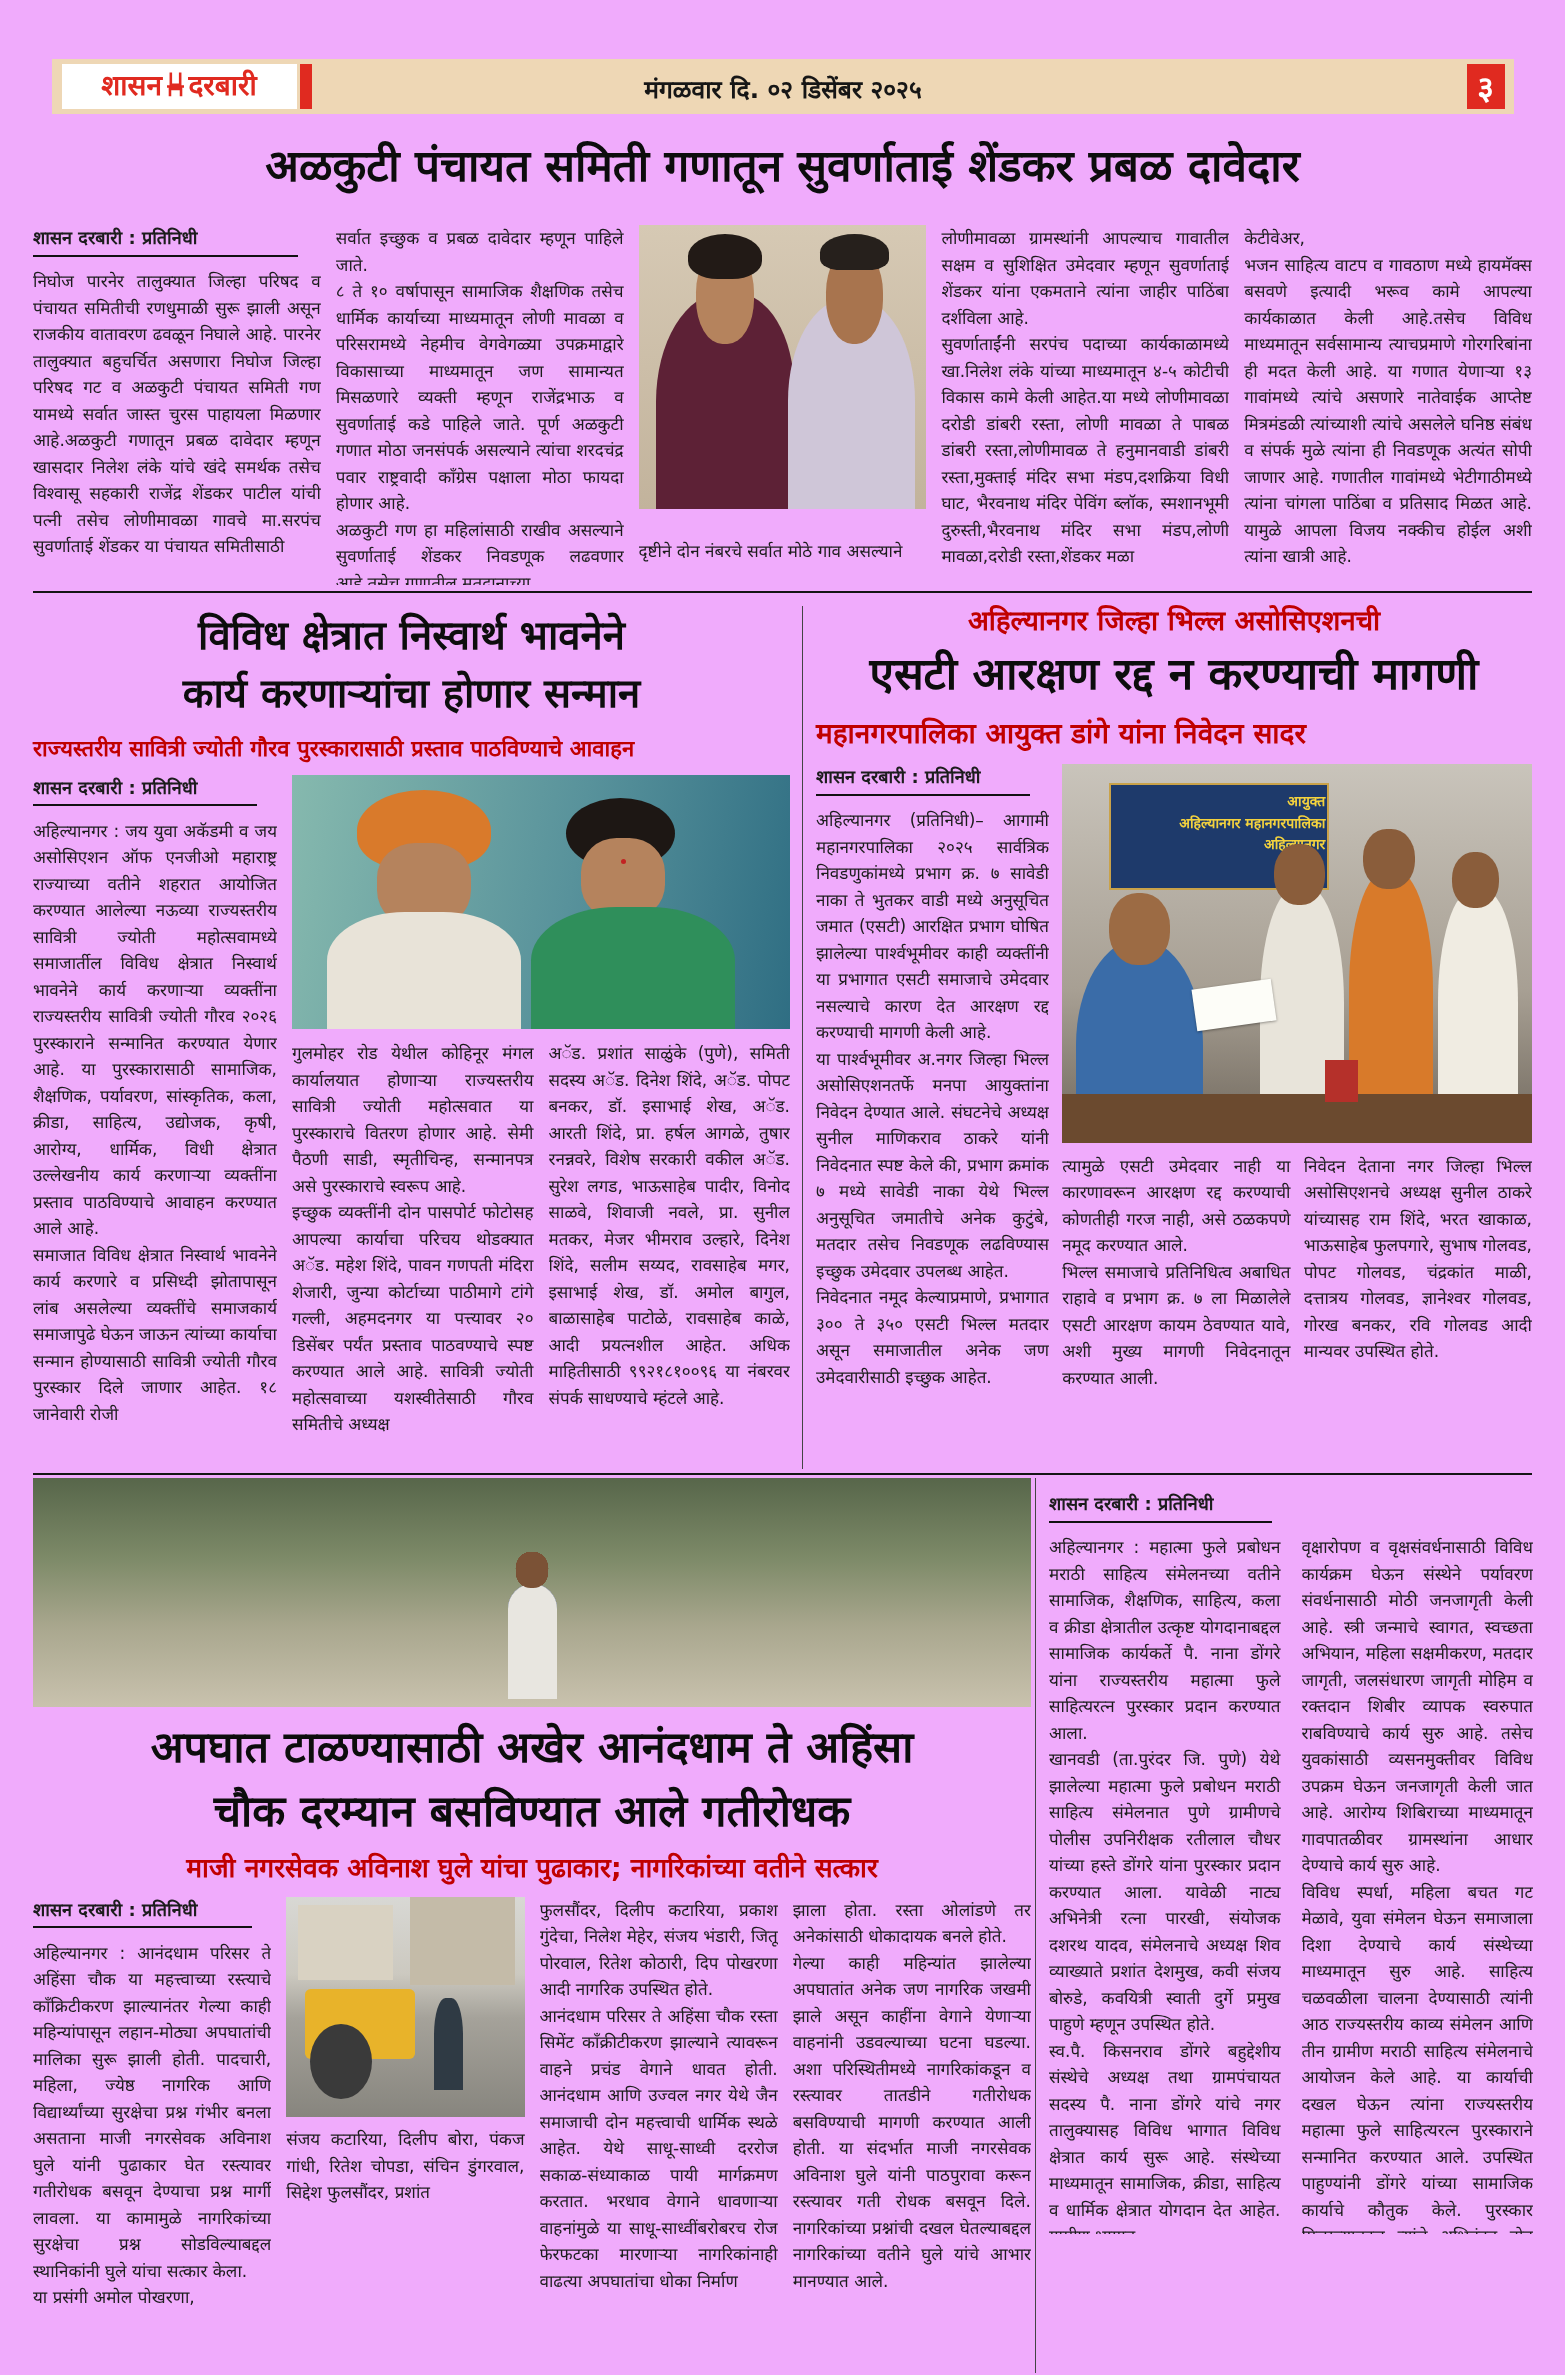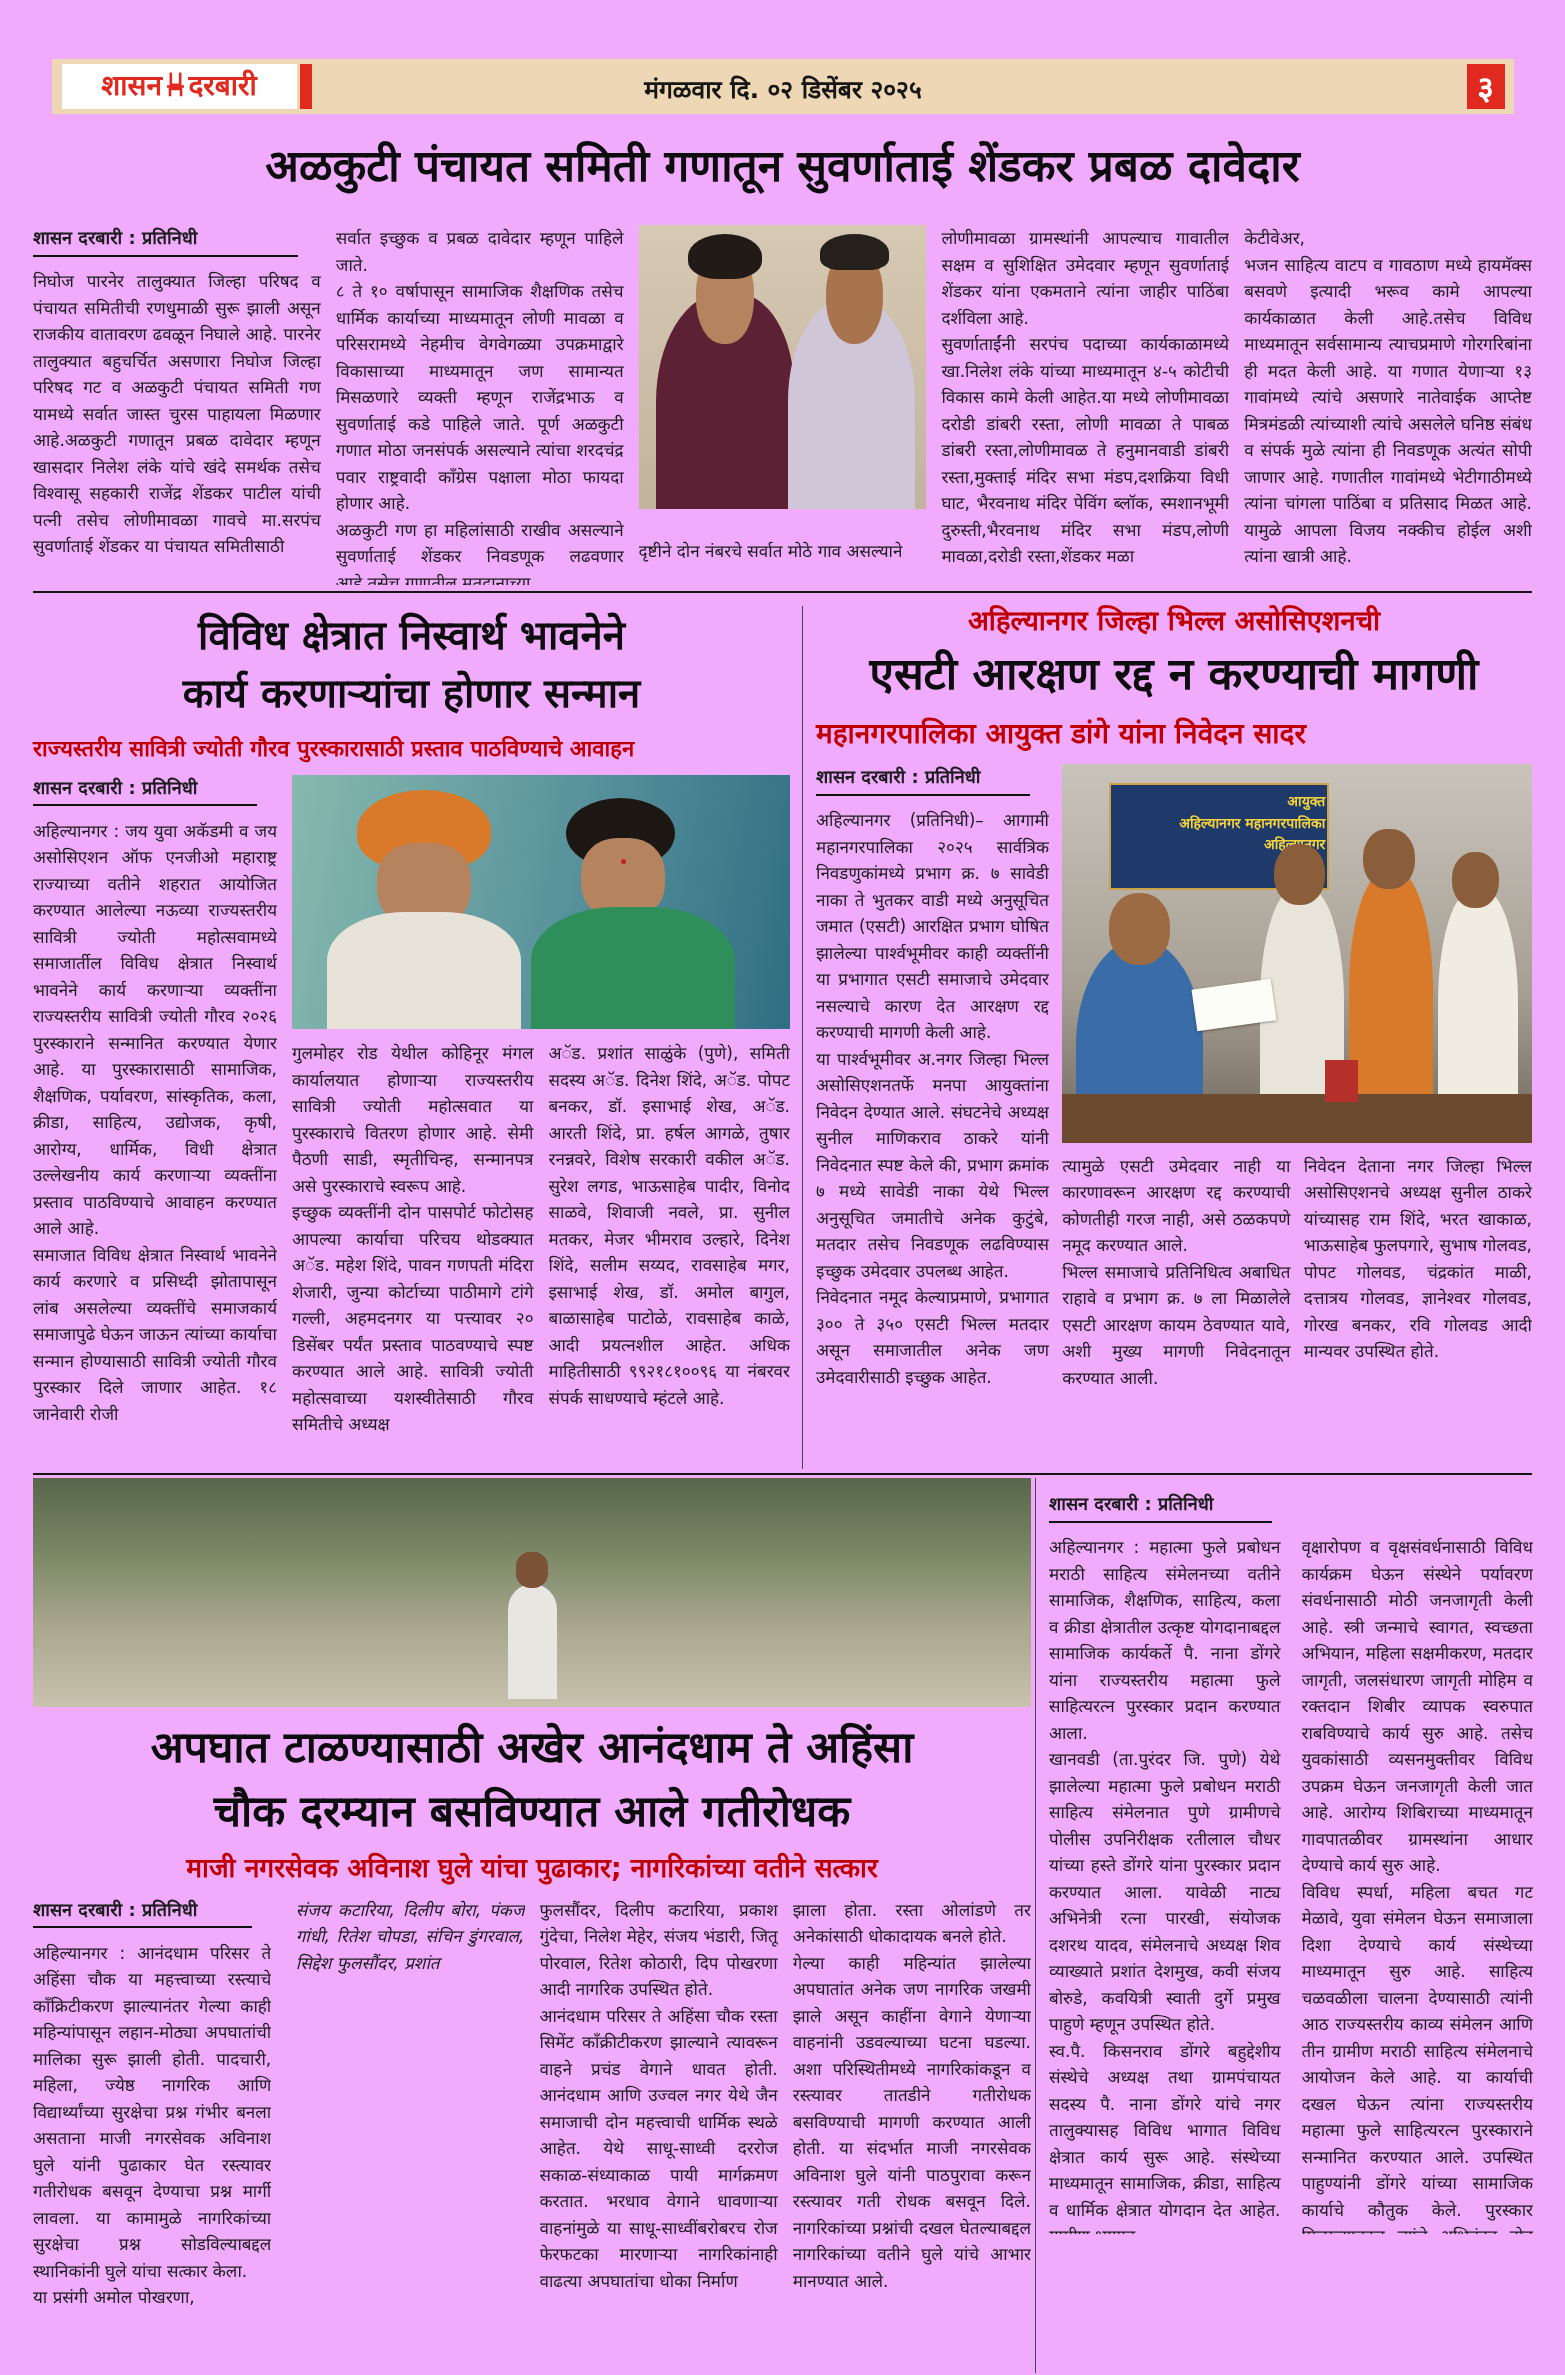--- a/index.html
+++ b/index.html
@@ -40,21 +40,21 @@
   .a3-sub{font-size:28px;font-weight:bold;text-align:left;margin-top:11.4px;}
   .a3-body{display:flex;gap:13.2px;margin-top:13.2px;height:653px;}
   .a3-c1{flex:none;width:233px;}
   .a3-right{flex:1;display:flex;flex-direction:column;gap:9.5px;min-width:0;}
   .a3-cols{display:flex;gap:13.2px;flex:1;overflow:hidden;}
   
   .a4{position:absolute;left:33px;top:1478px;width:998px;height:895px;}
   .a4-hl{font-size:43px;line-height:1.5;margin-top:7.6px;}
   .a4-sub{font-size:26.5px;font-weight:bold;text-align:center;margin-top:5.7px;}
   .a4-body{display:flex;gap:15px;margin-top:11.4px;height:445px;}
-  .a4-c2{display:flex;flex-direction:row;gap:9.5px;font-style:italic;}
+  .a4-c2{display:flex;flex-direction:column;gap:9.5px;}
   .a5{position:absolute;left:1049px;top:1478px;width:484px;height:895px;}
   .a5-hl{font-size:34px;line-height:1.5;}
   .a5-body{display:flex;gap:21px;margin-top:9.5px;height:700px;}
   
   .photo{position:relative;overflow:hidden;}
   .photo i{position:absolute;display:block;}
   .p1{height:284px;background:linear-gradient(#d6c9b4,#c2b39c);}
   .p1 .sa{left:6%;top:24%;width:48%;height:80%;background:#5d2136;border-radius:48% 42% 0 0;}
   .p1 .sb{left:20%;top:8%;width:20%;height:34%;background:#b5835d;border-radius:46%;}
   .p1 .sc{left:17%;top:3%;width:26%;height:16%;background:#221a16;border-radius:50% 50% 40% 40%;}

